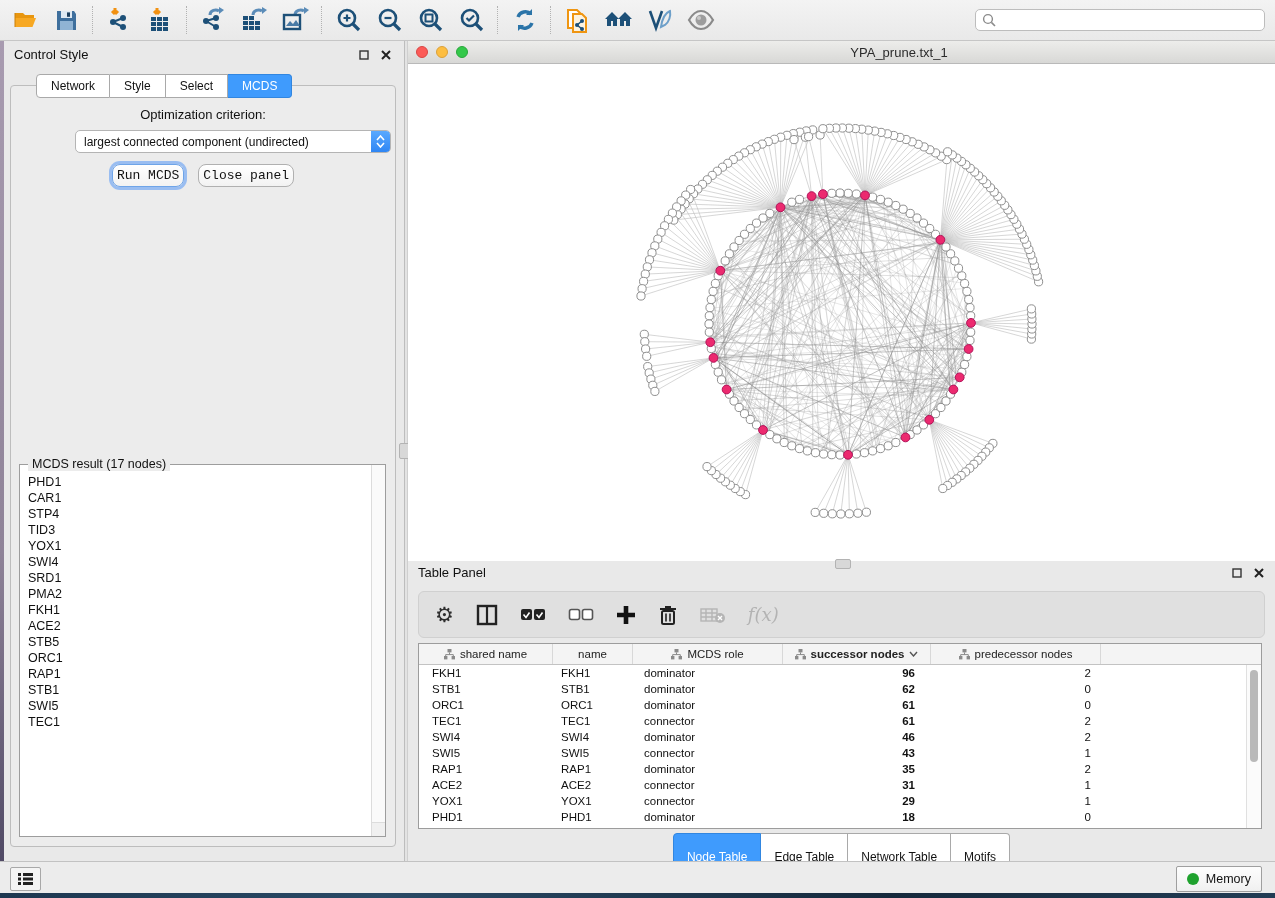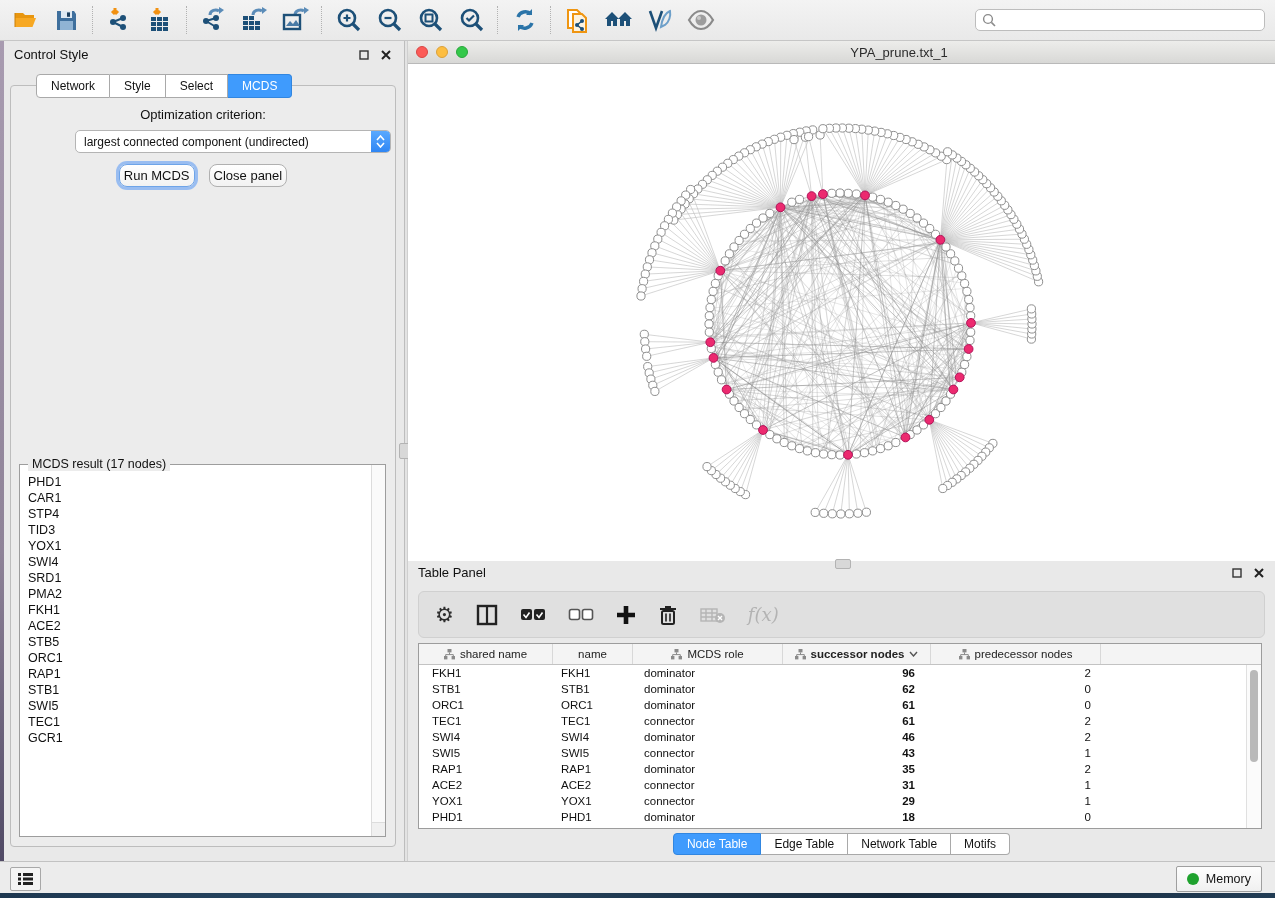--- a/index.html
+++ b/index.html
@@ -38,21 +38,21 @@
   .cp-content{position:absolute;left:6px;right:8px;top:44px;bottom:14px;background:#ececec;
     border:1px solid #bdbdbd;border-radius:4px;}
   .opt-label{position:absolute;top:21px;width:100%;text-align:center;font-size:13px;color:#111;}
   .cp-select{position:absolute;top:44px;left:36px;width:316px;height:23px;background:#fff;
     border:1px solid #b4b4b4;border-radius:5px;display:flex;align-items:center;box-sizing:border-box;cursor:default;margin-left:28px;}
   .cp-select .value{flex:1;font-size:12px;padding:0 8px;color:#111;white-space:nowrap;overflow:hidden;}
   .cp-select .stepper{width:19px;height:21px;background:linear-gradient(#5aa9fe,#2f86f4);
     border-radius:0 4px 4px 0;display:flex;flex-direction:column;align-items:center;justify-content:center;gap:1px;}
   .cp-buttons{position:absolute;top:78px;width:100%;display:flex;justify-content:center;gap:14px;}
   .btn{font-size:13px;color:#111;background:linear-gradient(#ffffff,#f2f2f2);
-    border:1px solid #b0b0b0;border-radius:8px;padding:3px 4px;cursor:default;}
+    border:1px solid #b0b0b0;border-radius:8px;padding:3px 4px;cursor:default;font-family:Liberation Mono, monospace;}
   .btn.focused{box-shadow:0 0 0 3px rgba(86,152,245,.55);border-color:#6ea4e8;}
   .result-box{position:absolute;left:8px;right:9px;top:378px;bottom:9px;background:#fff;border:1px solid #9d9d9d;}
   .result-legend{position:absolute;top:-8px;left:8px;background:#ececec;padding:0 4px;font-size:12.5px;color:#111;}
   .result-list{position:absolute;left:0;top:3px;bottom:0;right:13px;overflow:hidden;
     font-size:12.5px;color:#111;padding:6px 0 0 8px;line-height:16px;}
   .result-scroll{position:absolute;right:0;top:0;bottom:13px;width:13px;background:#fafafa;border-left:1px solid #dcdcdc;}
   .result-corner{position:absolute;right:0;bottom:0;width:13px;height:13px;background:#f0f0f0;border-left:1px solid #dcdcdc;border-top:1px solid #dcdcdc;}
 
   
   .v-divider{position:absolute;left:404px;top:41px;width:4px;height:820px;background:#e3e3e3;border-left:1px solid #bdbdbd;border-right:1px solid #cfcfcf;box-sizing:border-box;}
@@ -90,21 +90,21 @@
   .c0{width:134px;padding-left:13px;}
   .c1{width:80px;padding-left:8px;}
   .c2{width:150px;padding-left:11px;}
   .c3{width:148px;text-align:right;padding-right:16px;font-weight:bold;}
   .c4{width:170px;text-align:right;padding-right:10px;}
   .th.c0,.th.c1,.th.c2,.th.c3,.th.c4{padding:0;text-align:center;}
   .tbl-scroll{position:absolute;right:0;top:21px;bottom:0;width:14px;background:#fbfbfb;border-left:1px solid #e0e0e0;}
   .tbl-thumb{position:absolute;left:2.5px;top:5px;width:8px;height:92px;background:#b9b9b9;border-radius:4px;}
 
   .tp-tabs{position:absolute;left:0;right:0;top:272px;display:flex;justify-content:center;}
-  .tp-tabs .tab{padding:3px 13px;background:#fff;}
+  .tp-tabs .tab{padding:16px 13px;background:#fff;}
   .tp-tabs .tab.active{background:#3f9bfd;color:#fff;border-color:#3186e0;}
 
   
   .statusbar{position:absolute;left:0;top:861px;width:1275px;height:32px;background:#ececec;border-top:1px solid #c2c2c2;box-sizing:border-box;}
   .list-btn{position:absolute;left:10px;top:5px;width:29px;height:22px;background:#f4f4f4;border:1px solid #a8a8a8;border-radius:2px;
     display:flex;align-items:center;justify-content:center;}
   .memory-btn{position:absolute;right:13px;top:4px;height:24px;background:linear-gradient(#fdfdfd,#f0f0f0);
     border:1px solid #9f9f9f;display:flex;align-items:center;gap:7px;padding:0 10px;font-size:12.5px;color:#111;border-radius:2px;}
   .memory-dot{width:12px;height:12px;border-radius:50%;background:#1fa22e;}
 
@@ -336,21 +336,20 @@
             <div>SRD1</div>
             <div>PMA2</div>
             <div>FKH1</div>
             <div>ACE2</div>
             <div>STB5</div>
             <div>ORC1</div>
             <div>RAP1</div>
             <div>STB1</div>
             <div>SWI5</div>
             <div>TEC1</div>
-            <div>GCR1</div>
           </div>
         <div class="result-scroll"></div>
         <div class="result-corner"></div>
       </div>
     </div>
   </div>
 
   <div class="v-divider"></div>
   <div class="v-handle"></div>
 

